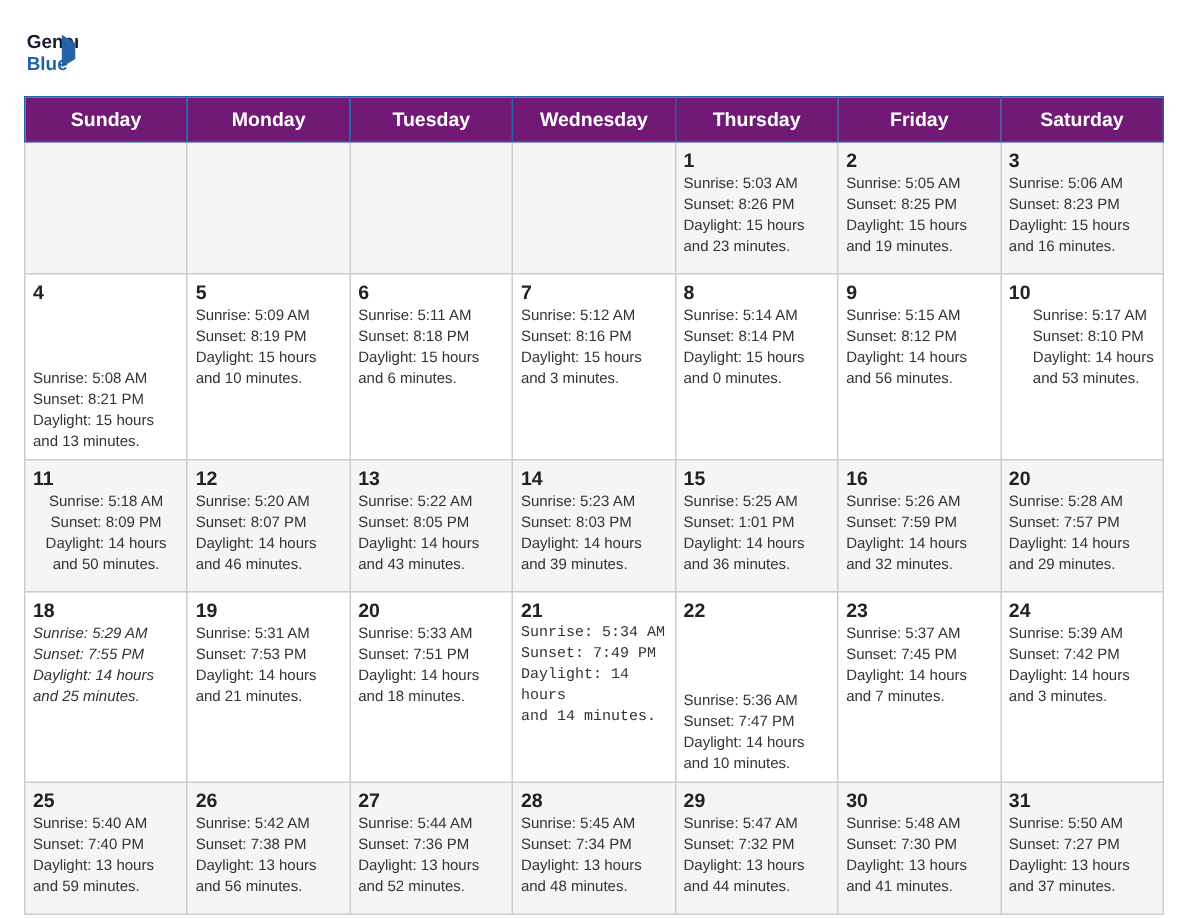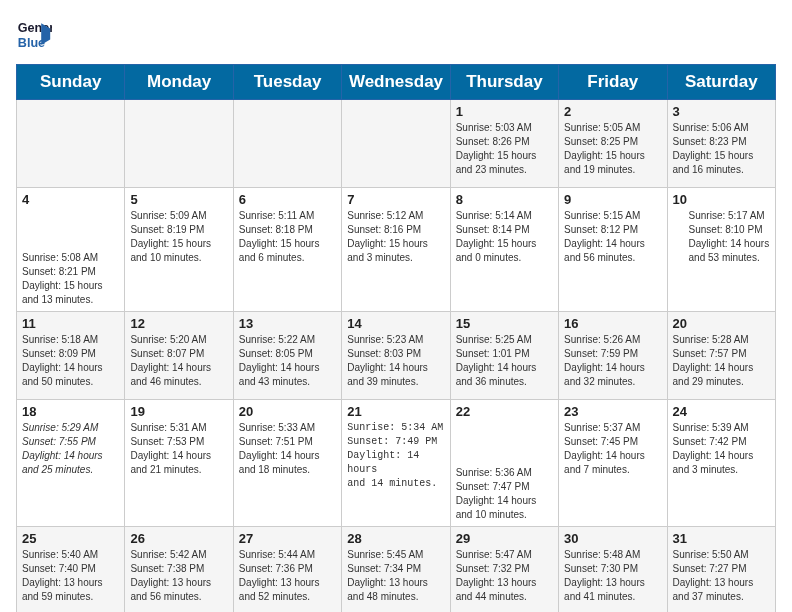--- a/index.html
+++ b/index.html
@@ -36,23 +36,23 @@
     .subtitle {
       font-size: 16px;
       color: #444;
     }
     table {
       width: 100%;
       border-collapse: collapse;
       table-layout: fixed;
     }
     thead tr th {
-      background-color: #0369a1;
+      background-color: #701a75;
       color: #fff;
-      font-size: 17px;
+      font-size: 13px;
       font-weight: bold;
       padding: 7px 4px;
       text-align: center;
       border: 1px solid #2563a8;
     }
     tbody tr td {
       border: 1px solid #ccc;
       vertical-align: top;
       padding: 4px 5px;
       font-size: 10.5px;
@@ -182,21 +182,21 @@
           <span class="day-num">10</span>
           <div class="cell-content" style="white-space: pre-line; margin-left: 16px;">Sunrise: 5:17 AM
 Sunset: 8:10 PM
 Daylight: 14 hours
 and 53 minutes.</div>
         </td>
       </tr>
       <tr>
         <td>
           <span class="day-num">11</span>
-          <div class="cell-content" style="white-space: pre-line;">Sunrise: 5:18 AM
+          <div class="cell-content" style="white-space: pre-line; text-align: center;">Sunrise: 5:18 AM
 Sunset: 8:09 PM
 Daylight: 14 hours
 and 50 minutes.</div>
         </td>
         <td>
           <span class="day-num">12</span>
           <div class="cell-content" style="white-space: pre-line;">Sunrise: 5:20 AM
 Sunset: 8:07 PM
 Daylight: 14 hours
 and 46 minutes.</div>

